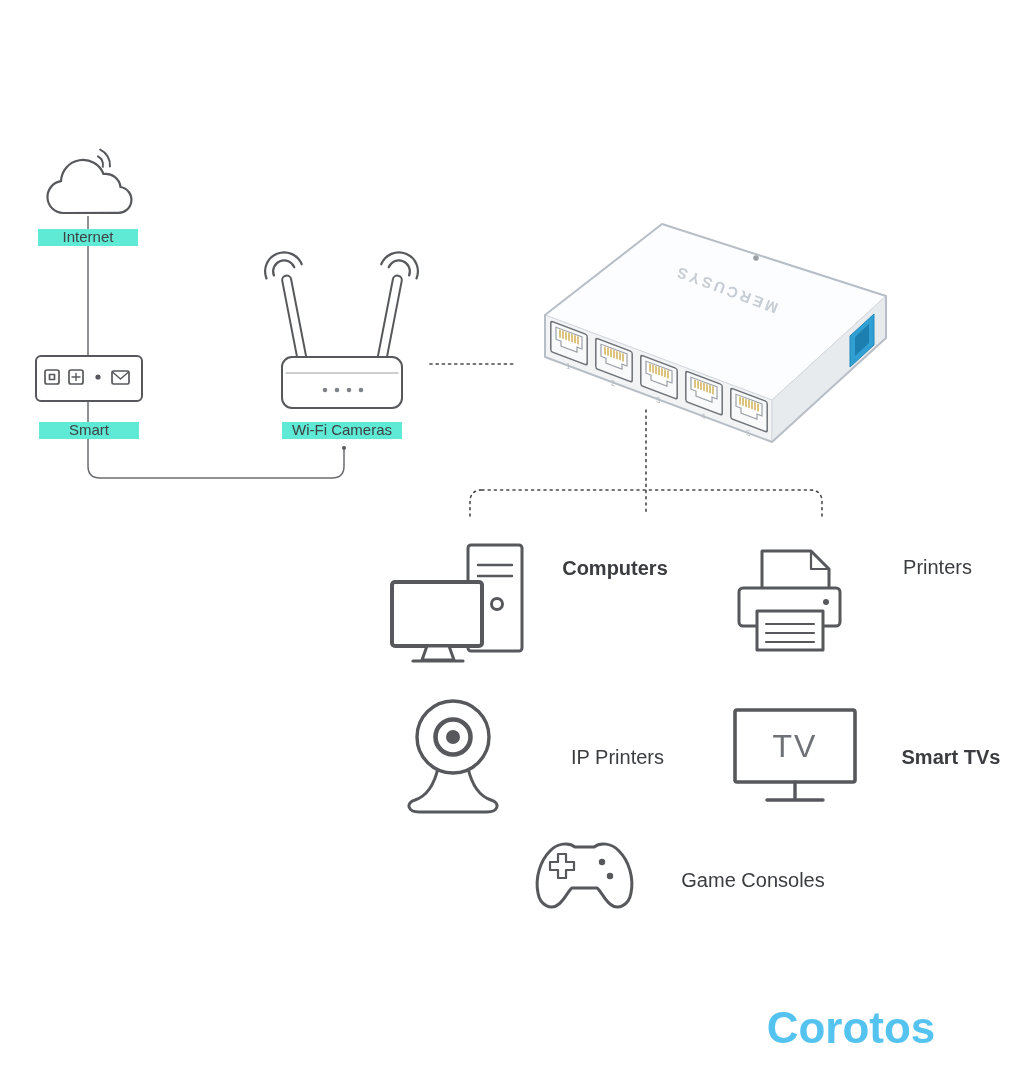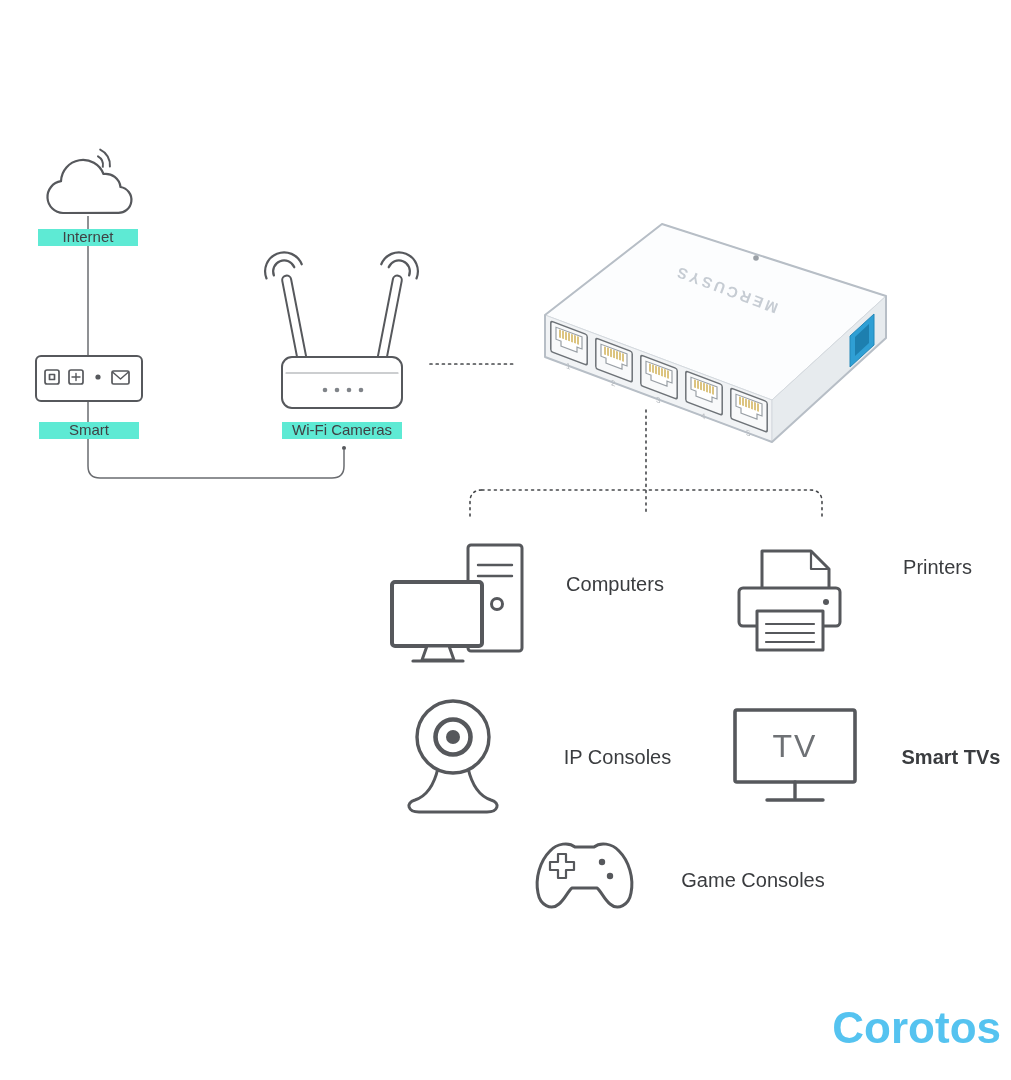--- a/index.html
+++ b/index.html
@@ -9,21 +9,21 @@
   }
   .stage{position:absolute;left:0;top:0;}
   .label{
     position:absolute;color:#3f4144;text-align:center;
     font-family:"Liberation Sans",sans-serif;line-height:1.1;
     background:#5eead4;
   }
   .label.small{font-size:15px;}
   .label.big{font-size:20px;color:#3a3c3f;background:transparent;}
   .watermark{
-    position:absolute;right:10px;top:1003px;width:300px;text-align:right;
+    position:absolute;right:10px;top:1003px;width:300px;text-align:center;
     font-size:44px;font-weight:bold;color:#55c3f0;letter-spacing:0px;
     font-family:"Liberation Sans",sans-serif;
   }
 </style>
 </head>
 <body>
 
 <svg class="stage" width="1011" height="1080" viewBox="0 0 1011 1080">
 
   <g stroke="#6a6c70" stroke-width="1.5" fill="none">
@@ -166,23 +166,23 @@
     <circle cx="610" cy="876" r="3.2" fill="#56585c" stroke="none"></circle>
   </g>
 </svg>
 
 <div class="label small" style="left:38px;top:229px;width:100px;">Internet</div>
 
 <div class="label small" style="left:39px;top:422px;width:100px;">Smart</div>
 
 <div class="label small" style="left:282px;top:422px;width:120px;">Wi-Fi Cameras</div>
 
-<div class="label big" style="left:550px;top:573px;width:130px;">Computers</div>
+<div class="label big" style="left:550px;top:557px;width:130px;font-weight:bold;">Computers</div>
 
 <div class="label big" style="left:880px;top:556px;width:115px;">Printers</div>
 
-<div class="label big" style="left:555px;top:746px;width:125px;">IP Consoles</div>
+<div class="label big" style="left:555px;top:746px;width:125px;">IP Printers</div>
 
 <div class="label big" style="left:891px;top:746px;width:120px;font-weight:bold;">Smart TVs</div>
 
 <div class="label big" style="left:673px;top:869px;width:160px;text-align:center;">Game Consoles</div>
 
 <div class="watermark">Corotos</div>
 
 </body></html>

